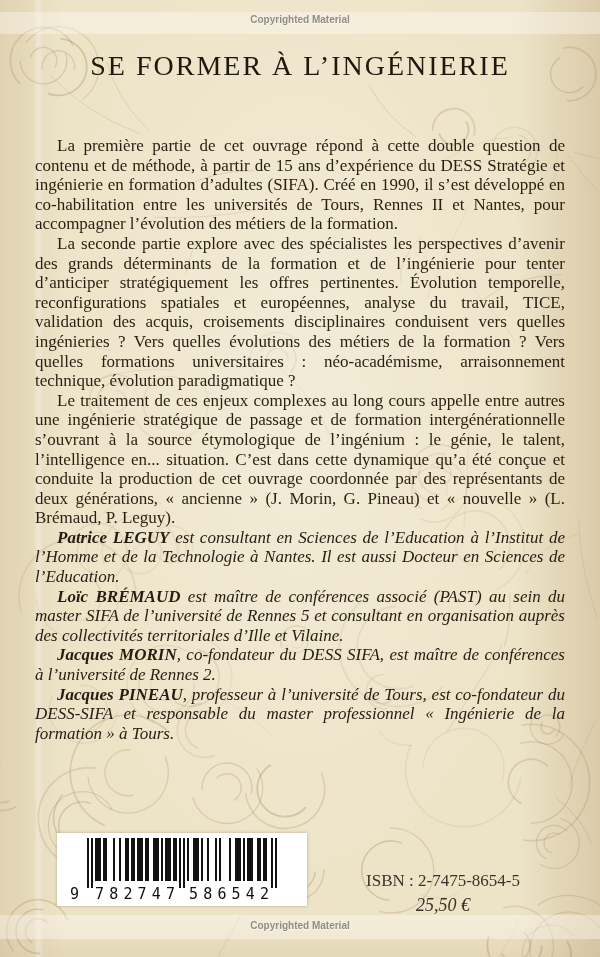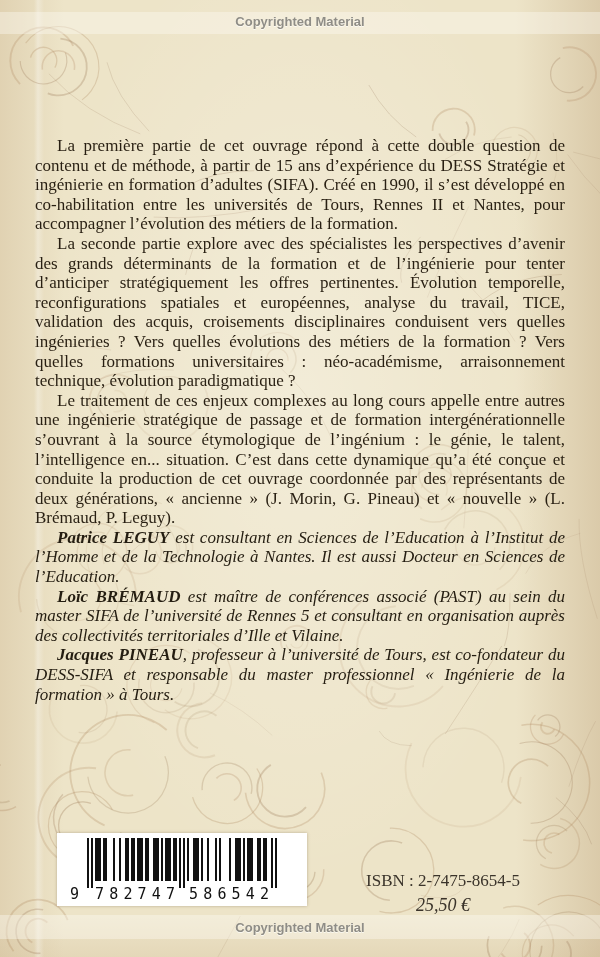--- a/index.html
+++ b/index.html
@@ -16,21 +16,21 @@
       #EDE4C8;
     font-family:"Liberation Serif", serif;
   }
   svg.bg{position:absolute;left:0;top:0;z-index:1;}
   .band{position:absolute;left:0;right:0;background:rgba(252,250,243,0.40);z-index:2;}
   .band-top{top:12px;height:22px;}
   .band-bottom{top:915px;height:24px;}
   .copyright{
     position:absolute;left:0;right:0;text-align:center;z-index:3;
     font-family:"Liberation Sans", sans-serif;
-    font-weight:bold;font-size:13px;color:#8F8D86;
+    font-weight:bold;font-size:10px;color:#8F8D86;
     text-shadow:0 1px 0 rgba(255,255,255,0.65);
   }
   .copyright-top{top:14px;}
   .copyright-bottom{top:920px;}
   .title{
     position:absolute;top:48px;left:0;right:0;z-index:3;
     text-align:center;color:#20180E;
     font-size:28px;line-height:36px;letter-spacing:2px;
   }
   .body-text{
@@ -185,30 +185,32 @@
       <path d="M420.5 236.9 Q396.2 263.6 401.7 282.7" fill="none" stroke="#8D6B4E" stroke-width="0.9" opacity="0.16"></path>
       <path d="M254.2 170.7 Q212.7 170.5 184.4 187.5" fill="none" stroke="#8D6B4E" stroke-width="0.9" opacity="0.23"></path>
     </svg>
 
   <div class="band band-top"></div>
   <div class="band band-bottom"></div>
 
   <div class="copyright copyright-top">Copyrighted Material</div>
 
   <div class="title">
+    <div>SE FORMER À L’INGÉNIERIE</div>
   </div>
 
   <div class="body-text">
     <p>La première partie de cet ouvrage répond à cette double question de contenu et de méthode, à partir de 15 ans d’expérience du DESS Stratégie et ingénierie en formation d’adultes (SIFA). Créé en 1990, il s’est développé en co-habilitation entre les universités de Tours, Rennes II et Nantes, pour accompagner l’évolution des métiers de la formation.</p>
     <p>La seconde partie explore avec des spécialistes les perspectives d’avenir des grands déterminants de la formation et de l’ingénierie pour tenter d’anticiper stratégiquement les offres pertinentes. Évolution temporelle, reconfigurations spatiales et européennes, analyse du travail, TICE, validation des acquis, croisements disciplinaires conduisent vers quelles ingénieries&nbsp;? Vers quelles évolutions des métiers de la formation&nbsp;? Vers quelles formations universitaires&nbsp;: néo-académisme, arraisonnement technique, évolution paradigmatique&nbsp;?</p>
     <p>Le traitement de ces enjeux complexes au long cours appelle entre autres une ingénierie stratégique de passage et de formation intergénérationnelle s’ouvrant à la source étymologique de l’ingénium&nbsp;: le génie, le talent, l’intelligence en... situation. C’est dans cette dynamique qu’a été conçue et conduite la production de cet ouvrage coordonnée par des représentants de deux générations, «&nbsp;ancienne&nbsp;» (J. Morin, G. Pineau) et «&nbsp;nouvelle&nbsp;» (L. Brémaud, P. Leguy).</p>
 
     <div class="bios">
       <p><span class="author-name">Patrice LEGUY</span><span> est consultant en Sciences de l’Education à l’Institut de l’Homme et de la Technologie à Nantes. Il est aussi Docteur en Sciences de l’Education.</span></p>
       <p><span class="author-name">Loïc BRÉMAUD</span><span> est maître de conférences associé (PAST) au sein du master SIFA de l’université de Rennes 5 et consultant en organisation auprès des collectivités territoriales d’Ille et Vilaine.</span></p>
+      <p><span class="author-name">Jacques MORIN</span><span>, co-fondateur du DESS SIFA, est maître de conférences à l’université de Rennes 2.</span></p>
       <p><span class="author-name">Jacques PINEAU</span><span>, professeur à l’université de Tours, est co-fondateur du DESS-SIFA et responsable du master professionnel «&nbsp;Ingénierie de la formation&nbsp;» à Tours.</span></p>
     </div>
   </div>
 
   <div class="barcode-label">
     <svg id="barcode-svg" width="250" height="73" viewBox="0 0 250 73">
         <rect x="30" y="5" width="2" height="50" fill="#111111"></rect>
         <rect x="34" y="5" width="2" height="50" fill="#111111"></rect>
         <rect x="38" y="5" width="2" height="43" fill="#111111"></rect>
         <rect x="40" y="5" width="2" height="43" fill="#111111"></rect>

